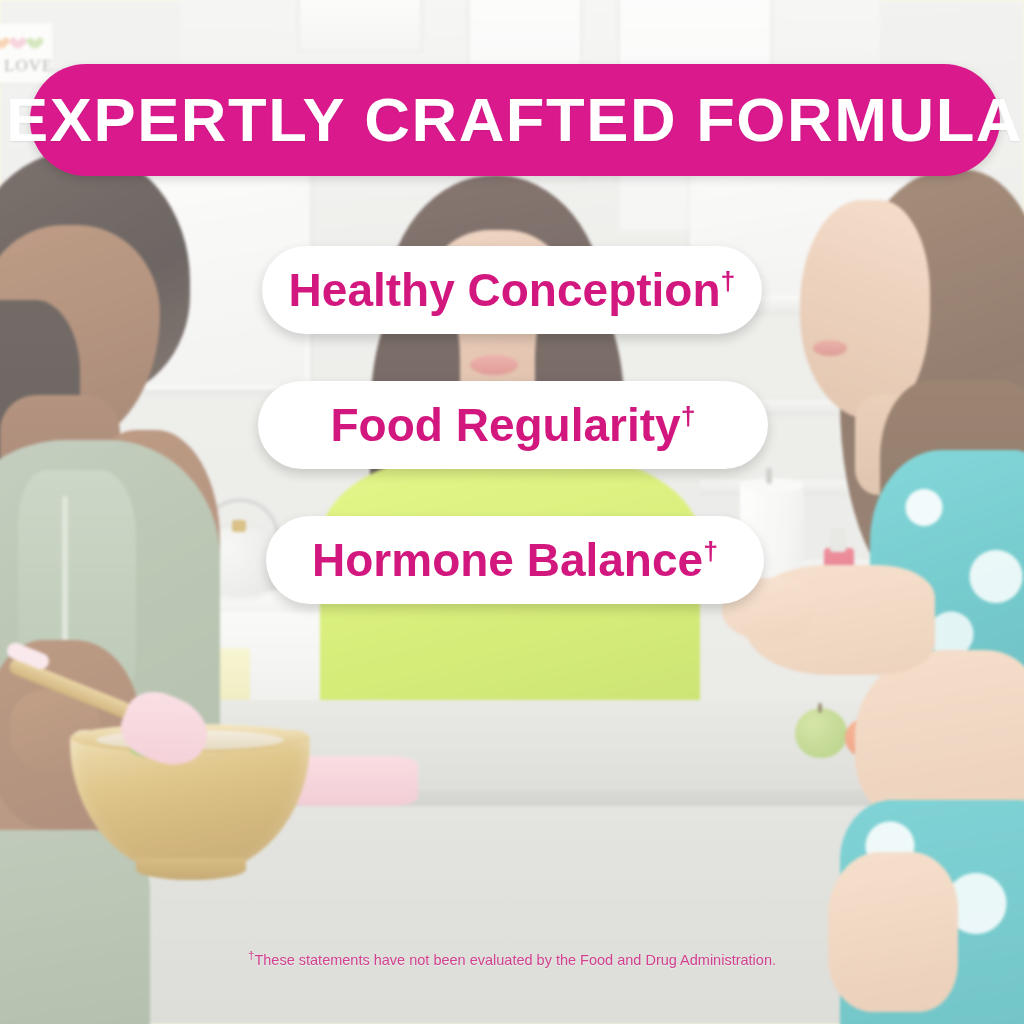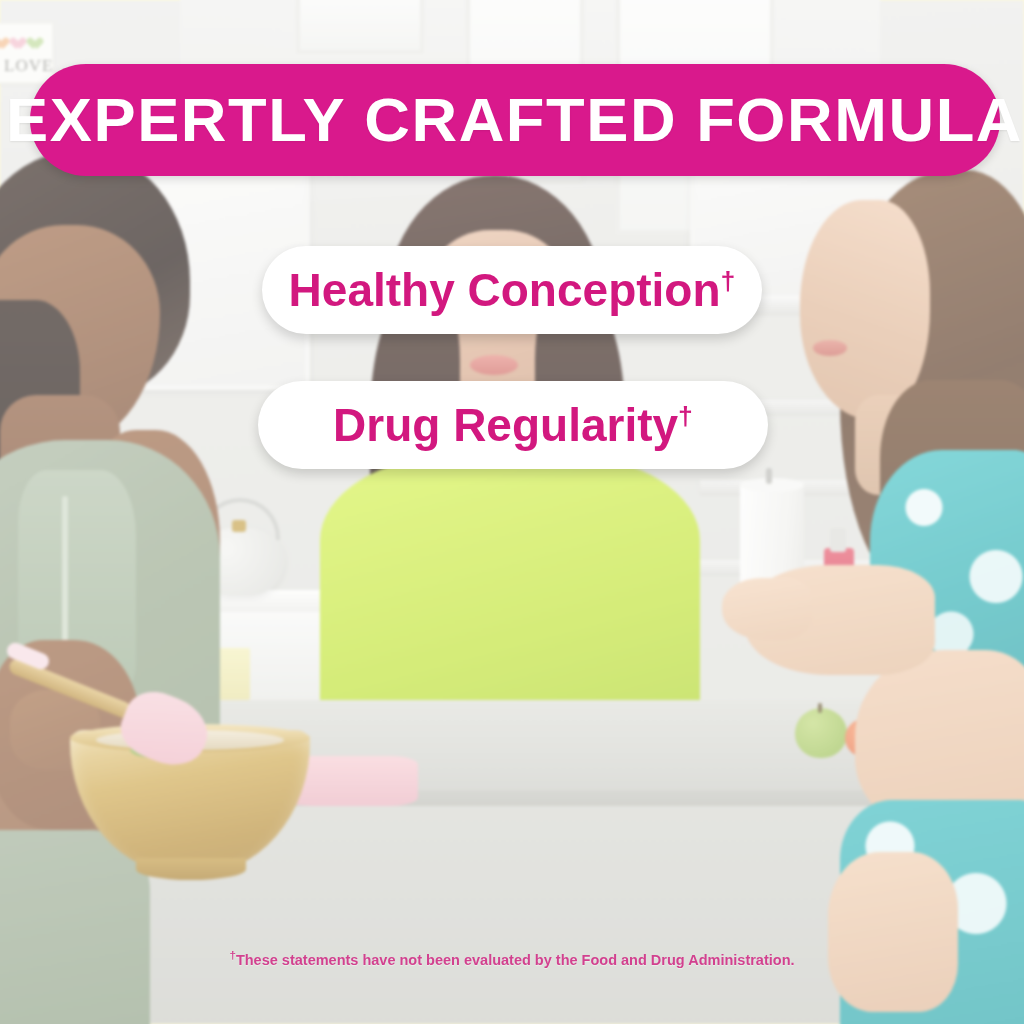--- a/index.html
+++ b/index.html
@@ -448,21 +448,21 @@
   .benefit.b2 { margin-left:258px; width:510px; }
   .benefit.b3 { margin-left:274px; width:470px; }
   .benefit.b4 { margin-left:250px; width:498px; }
   .benefit.b5 { margin-left:266px; width:498px; }
 
   .disclaimer {
     position:absolute; left:0; top:950px; width:1024px;
     text-align:center;
     color:#d2418f;
     font-size:14.5px;
-    font-weight:bold;
+    font-weight:normal;
     line-height:1.45;
     text-shadow:0 1px 1px rgba(255,255,255,.5);
   }
   .disclaimer .line { display:block; }
   .disclaimer sup { font-size:.8em; vertical-align:super; line-height:0; }
 </style>
 </head>
 <body>
 
 <div id="stage">
@@ -565,25 +565,28 @@
     <span class="ttl">EXPERTLY CRAFTED FORMULA</span>
   </div>
 
   <div class="benefit-list">
 
     <div class="benefit b1">
       <span class="lbl"><span>Healthy Conception</span><sup>†</sup></span>
     </div>
 
     <div class="benefit b2">
-      <span class="lbl"><span>Drug Regularity</span><sup>†</sup></span>
+      <span class="lbl"><span>Food Regularity</span><sup>†</sup></span>
     </div>
 
 
 
+    <div class="benefit b5">
+      <span class="lbl"><span>Hormone Balance</span><sup>†</sup></span>
+    </div>
 
   </div>
 
   <div class="disclaimer">
     <span class="line"><sup>†</sup><span>These statements have not been evaluated by the Food and Drug Administration.</span></span>
   </div>
 
 </div>
 
 </body></html>

